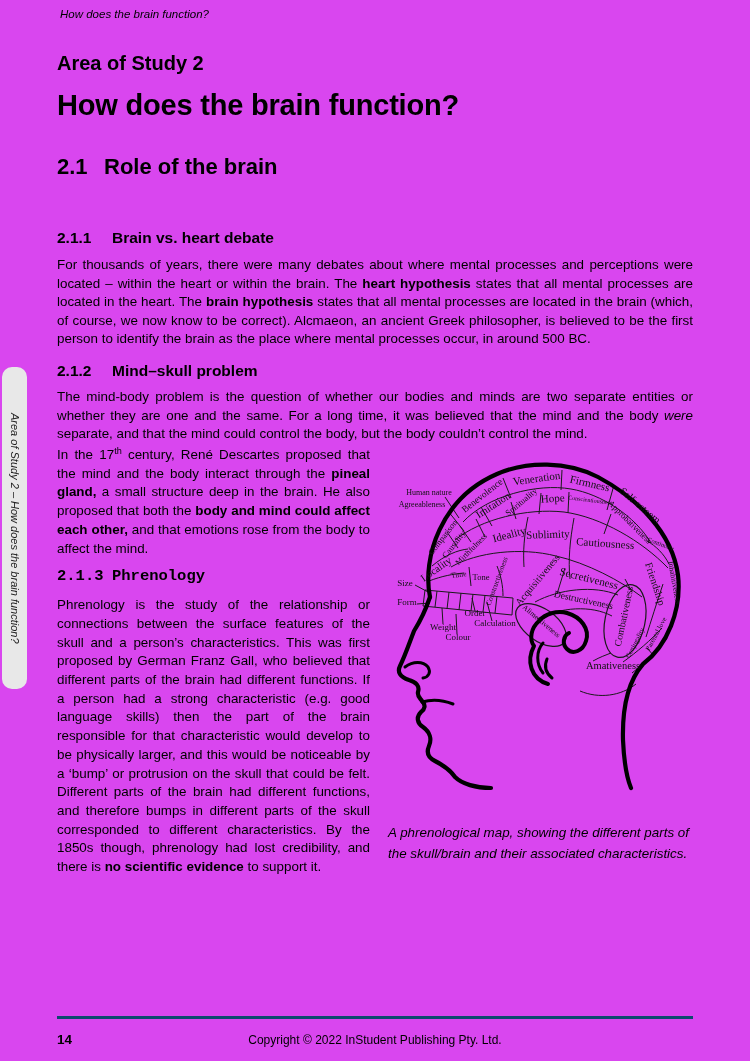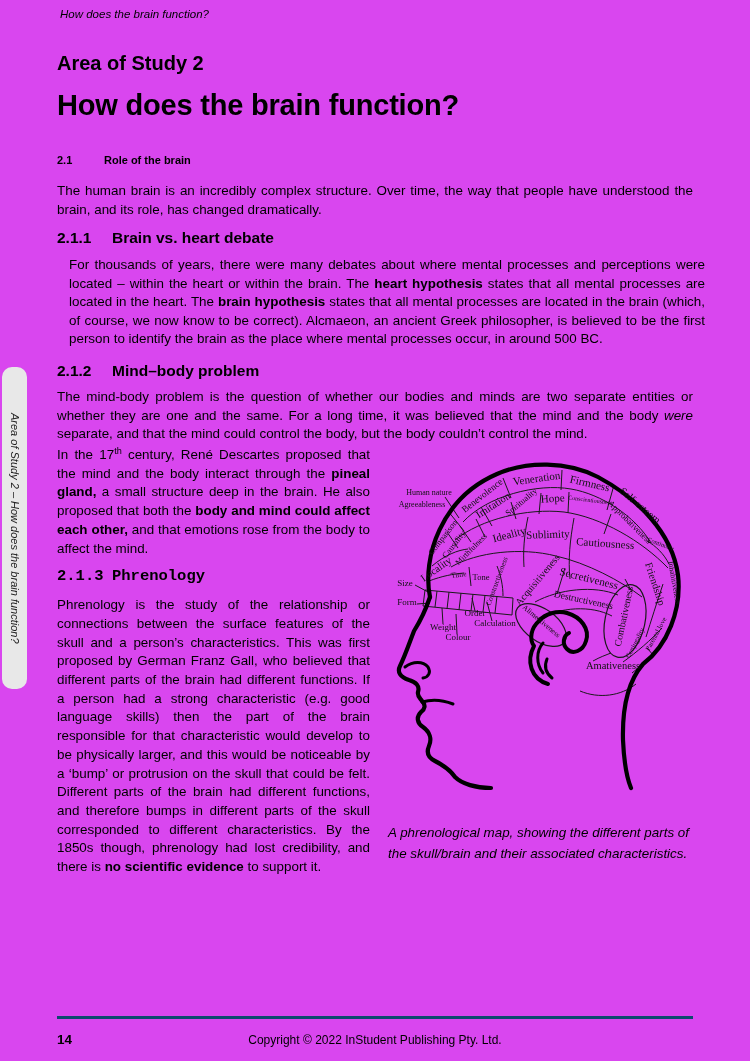--- a/index.html
+++ b/index.html
@@ -9,30 +9,30 @@
   .running-header{position:absolute;left:60px;top:8px;font-size:11.5px;font-style:italic;color:#000;}
 
   .sidebar-tab{position:absolute;left:2px;top:367px;width:25px;height:322px;background:#e8e8e8;
                border-radius:10px;display:flex;align-items:center;justify-content:center;}
   .sidebar-text{writing-mode:vertical-rl;font-size:11px;font-style:italic;color:#222;white-space:nowrap;}
 
   .kicker{position:absolute;left:57px;top:52px;margin:0;font-size:20px;font-weight:bold;text-align:right;}
   .doc-title{position:absolute;left:57px;top:89px;margin:0;font-size:29px;font-weight:bold;letter-spacing:-0.2px;}
 
   .sec{position:absolute;left:57px;margin:0;font-weight:bold;}
-  .h21{top:154px;font-size:11px;}
+  .h21{top:154px;font-size:22px;}
   .h211{top:229px;font-size:15.5px;}
   .h212{top:362px;font-size:15.5px;}
   .num{display:inline-block;}
   .n1{min-width:47px;}
   .n2{min-width:55px;}
 
   .body{position:absolute;left:57px;width:636px;margin:0;font-size:13.4px;line-height:18.6px;text-align:justify;}
   .p1{top:182px;}
-  .p2{top:256px;margin-left:12px;}
+  .p2{top:256px;}
   .p3{top:388px;}
 
   .leftcol{position:absolute;left:57px;top:446px;width:313px;}
   .leftcol p{margin:0;font-size:13.4px;line-height:18.7px;text-align:justify;hyphens:auto;-webkit-hyphens:auto;}
   .h213{margin:9px 0 11px 0;font-size:15.5px;font-weight:bold;font-family:Liberation Mono, monospace;}
   sup{font-size:68%;line-height:0;vertical-align:super;margin-top:20px;}
 
   .phren-svg{position:absolute;left:385px;top:440px;}
   .phren-svg .thin path{stroke:#1a1a1a;stroke-width:1;fill:none;}
   .phren-svg .thin ellipse{stroke:#1a1a1a;stroke-width:1.2;fill:none;}
@@ -55,29 +55,28 @@
   <div class="sidebar-tab">
     <span class="sidebar-text">Area of Study 2 – How does the brain function?</span>
   </div>
 
   <h2 class="kicker">Area of Study 2</h2>
   <h1 class="doc-title">How does the brain function?</h1>
 
   <h3 class="sec h21">
     <span class="num n1">2.1</span><span>Role of the brain</span>
   </h3>
-  <p class="body p1"><span>The human brain is an incredibly complex structure. Over time, the way that people have understood the brain, and its role, has changed dramatically.</span></p>
 
   <h4 class="sec h211">
     <span class="num n2">2.1.1</span><span>Brain vs. heart debate</span>
   </h4>
   <p class="body p2"><span>For thousands of years, there were many debates about where mental processes and perceptions were located – within the heart or within the brain. The </span><span style="font-weight: 700;">heart hypothesis</span><span> states that all mental processes are located in the heart. The </span><span style="font-weight: 700;">brain hypothesis</span><span> states that all mental processes are located in the brain (which, of course, we now know to be correct). Alcmaeon, an ancient Greek philosopher, is believed to be the first person to identify the brain as the place where mental processes occur, in around 500 BC.</span></p>
 
   <h4 class="sec h212">
-    <span class="num n2">2.1.2</span><span>Mind–body problem</span>
+    <span class="num n2">2.1.2</span><span>Mind–skull problem</span>
   </h4>
   <p class="body p3"><span>The mind-body problem is the question of whether our bodies and minds are two separate entities or whether they are one and the same. For a long time, it was believed that the mind and the body </span><span style="font-style: italic;">were</span><span> separate, and that the mind could control the body, but the body couldn’t control the mind.</span></p>
 
   <div class="leftcol">
     <p><span>In the 17</span><sup>th</sup><span> century, René Descartes proposed that the mind and the body interact through the </span><span style="font-weight: 700;">pineal gland,</span><span> a small structure deep in the brain. He also proposed that both the </span><span style="font-weight: 700;">body and mind could affect each other,</span><span> and that emotions rose from the body to affect the mind.</span></p>
     <h4 class="h213">
       <span class="num n2">2.1.3</span><span>Phrenology</span>
     </h4>
     <p><span>Phrenology is the study of the relationship or connections between the surface features of the skull and a person’s characteristics. This was first proposed by German Franz Gall, who believed that different parts of the brain had different functions. If a person had a strong characteristic (e.g. good language skills) then the part of the brain responsible for that characteristic would develop to be physically larger, and this would be noticeable by a ‘bump’ or protrusion on the skull that could be felt. Different parts of the brain had different functions, and therefore bumps in different parts of the skull corresponded to different characteristics. By the 1850s though, phrenology had lost credibility, and there is </span><span style="font-weight: 700;">no scientific evidence</span><span> to support it.</span></p>
   </div>

